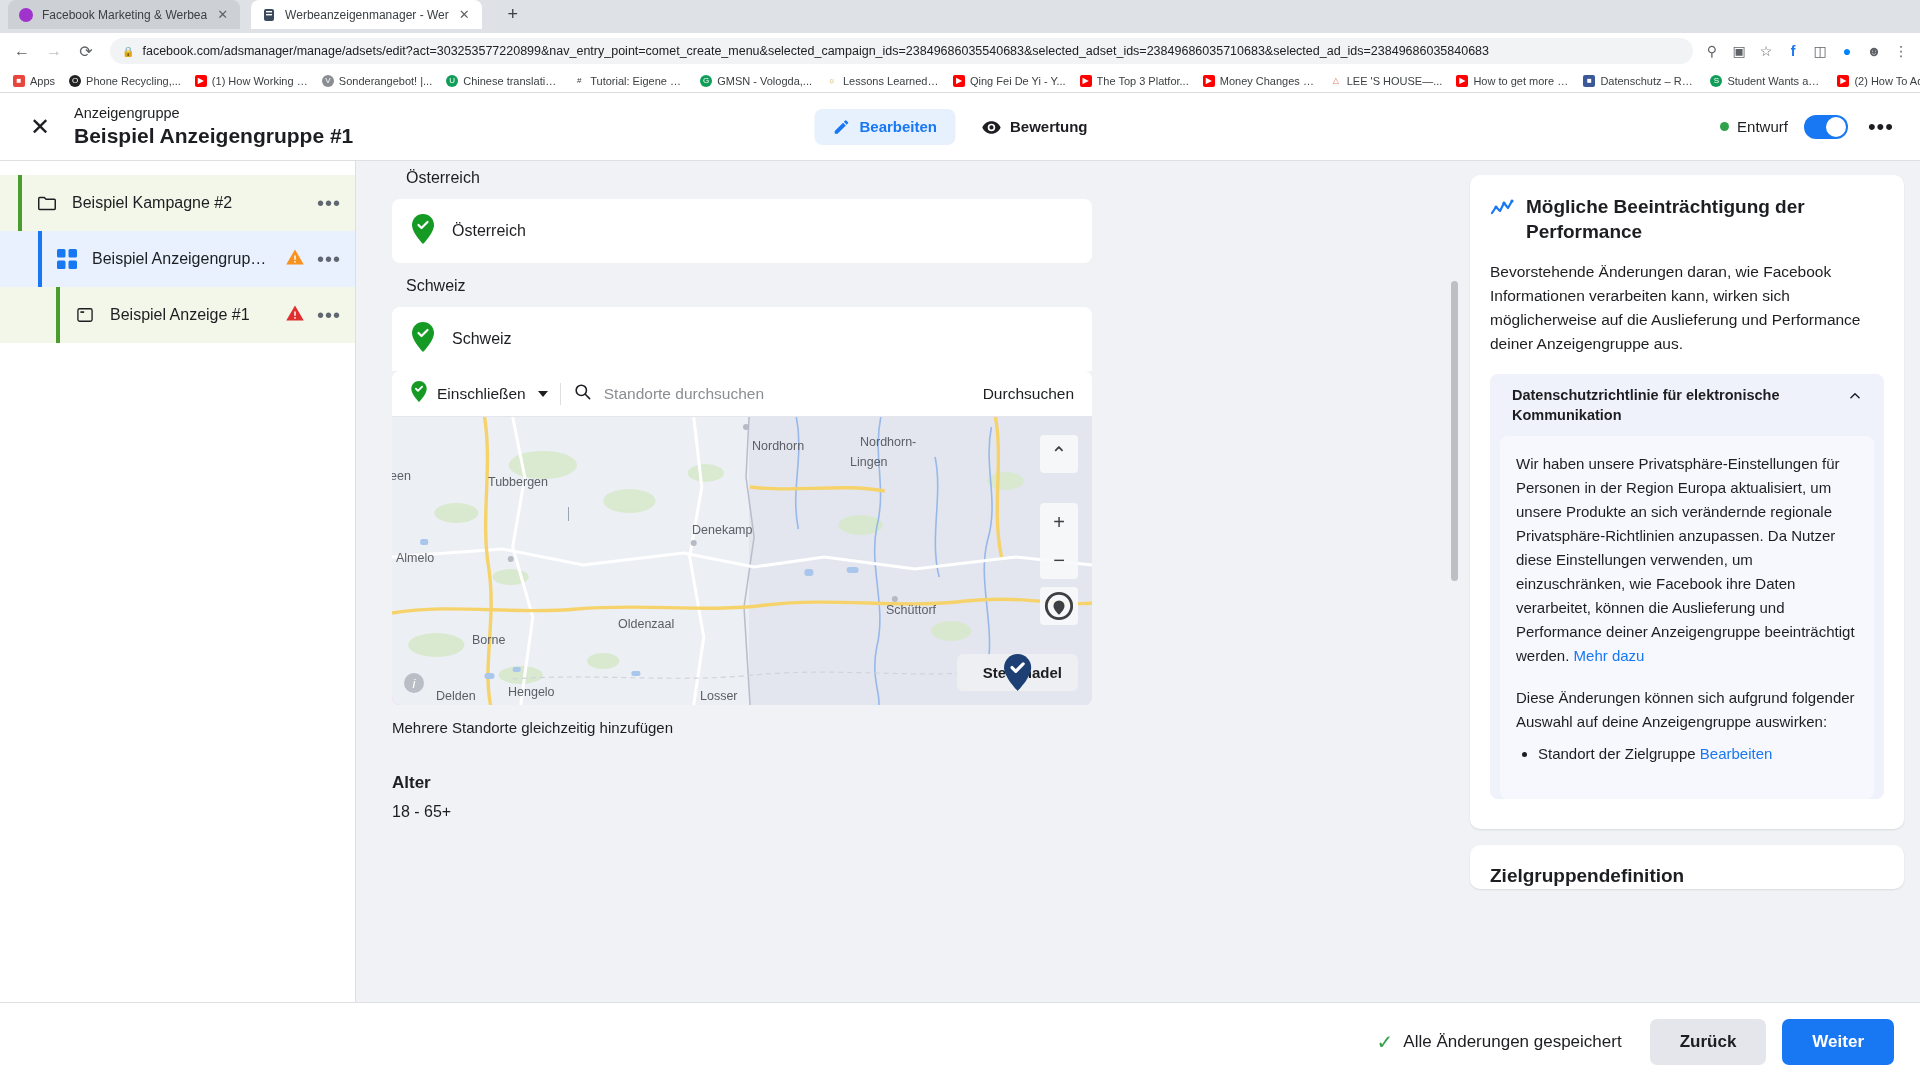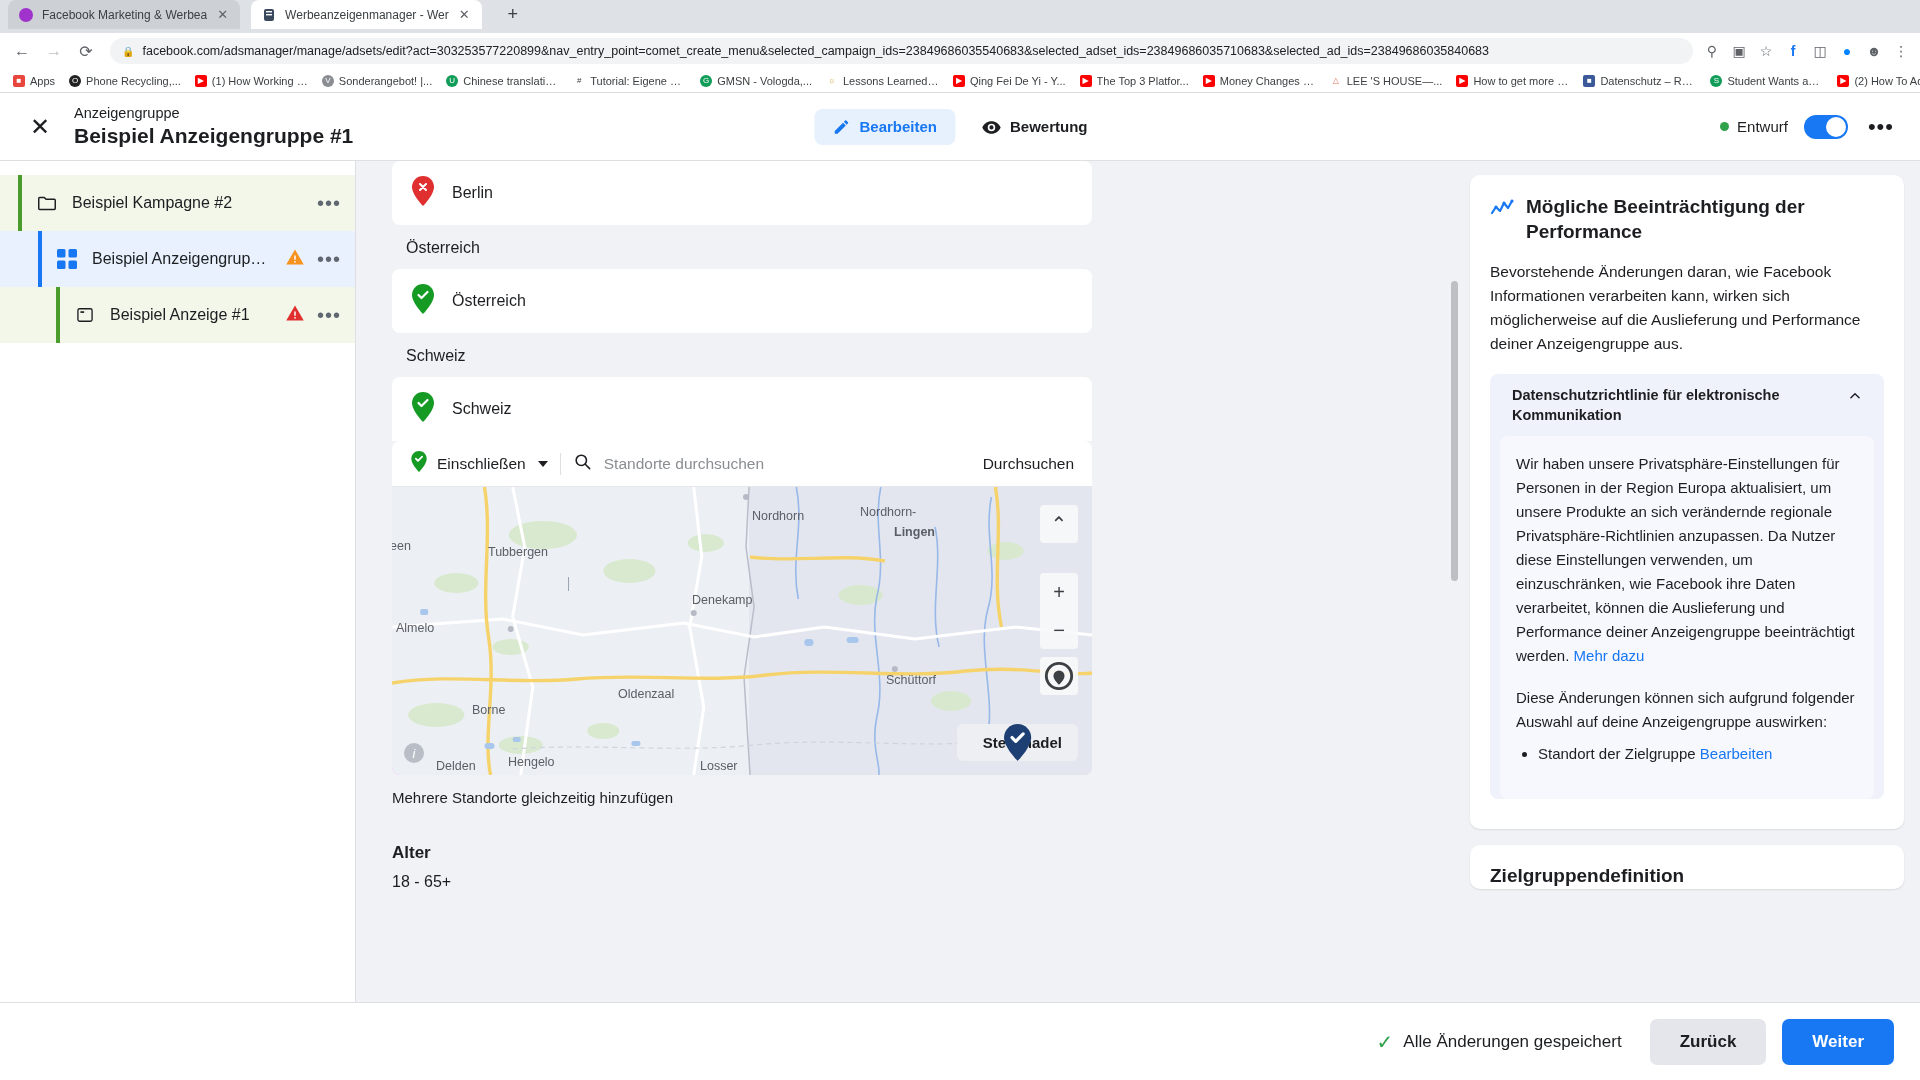--- a/index.html
+++ b/index.html
@@ -393,29 +393,20 @@
             </span>
             <span class="nav-dots">•••</span>
           </span>
         </div>
       </div>
 
       <div class="center">
         <div class="center-scroll">
           <div class="center-inner">
 
-            <div class="loc-card">
-              <span>
-                <svg width="26" height="30" viewBox="0 0 24 30">
-                    <path d="M12 0C5.9 0 1 4.9 1 11c0 8 11 19 11 19s11-11 11-19c0-6.1-4.9-11-11-11z" fill="#e02f2f"></path>
-                    <path d="M9 8l6 6M15 8l-6 6" stroke="#fff" stroke-width="2" stroke-linecap="round"></path>
-                  </svg>
-              </span>
-              <span class="loc-name">Berlin</span>
-            </div>
 
             <div class="loc-heading">Österreich</div>
 
             <div class="loc-card">
               <span>
                 <svg width="26" height="30" viewBox="0 0 24 30">
                     <path d="M12 0C5.9 0 1 4.9 1 11c0 8 11 19 11 19s11-11 11-19c0-6.1-4.9-11-11-11z" fill="#159a24"></path>
                     <path d="M7.5 11l3 3 6-6" stroke="#fff" stroke-width="2.2" fill="none" stroke-linecap="round" stroke-linejoin="round"></path>
                   </svg>
               </span>
@@ -521,21 +512,21 @@
               <div style="position:absolute;left:176px;top:90px;">
                 <svg width="18" height="22" viewBox="0 0 24 30">
                     <path d="M12 0C5.9 0 1 4.9 1 11c0 8 11 19 11 19s11-11 11-19c0-6.1-4.9-11-11-11z" fill="#9aa4b2"></path>
                     <path d="M7.5 11l3 3 6-6" stroke="#fff" stroke-width="2.6" fill="none" stroke-linecap="round" stroke-linejoin="round"></path>
                   </svg>
                 <div style="width:1px;height:14px;background:#9aa4b2;margin:0 auto;"></div>
               </div>
 
               <div class="map-label" style="left:360px;top:22px;">Nordhorn</div>
               <div class="map-label" style="left:468px;top:18px;">Nordhorn-</div>
-              <div class="map-label" style="left:502px;top:38px;font-weight:bold;">Lingen</div>
+              <div class="map-label" style="left:458px;top:38px;">Lingen</div>
               <div class="map-label" style="left:96px;top:58px;">Tubbergen</div>
               <div class="map-label" style="left:-2px;top:52px;">een</div>
               <div class="map-label" style="left:300px;top:106px;">Denekamp</div>
               <div class="map-label" style="left:4px;top:134px;">Almelo</div>
               <div class="map-label" style="left:494px;top:186px;">Schüttorf</div>
               <div class="map-label" style="left:226px;top:200px;">Oldenzaal</div>
               <div class="map-label" style="left:80px;top:216px;">Borne</div>
               <div class="map-label" style="left:116px;top:268px;">Hengelo</div>
               <div class="map-label" style="left:44px;top:272px;">Delden</div>
               <div class="map-label" style="left:308px;top:272px;">Losser</div>

